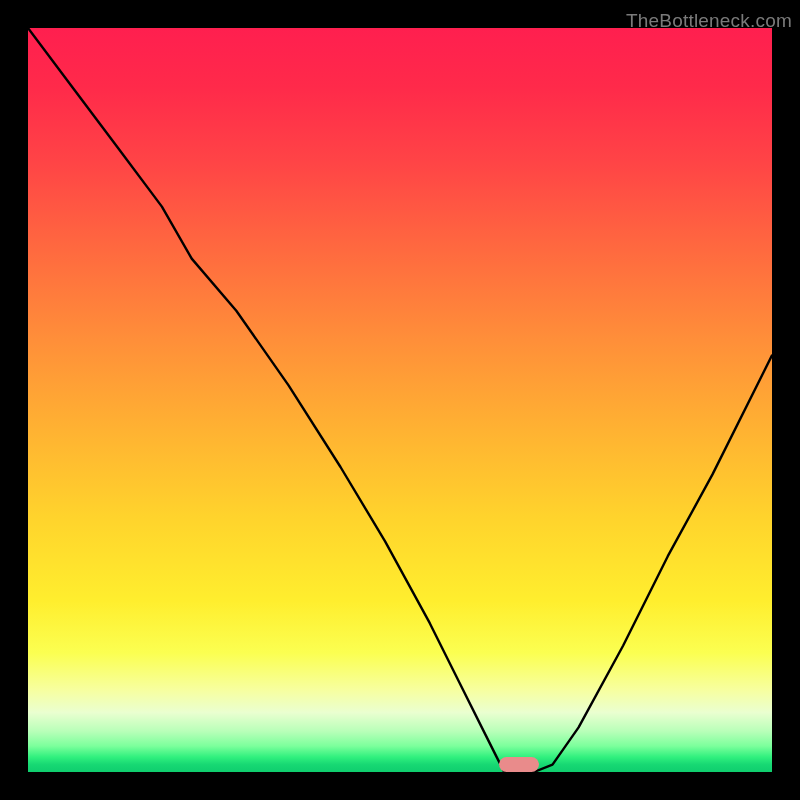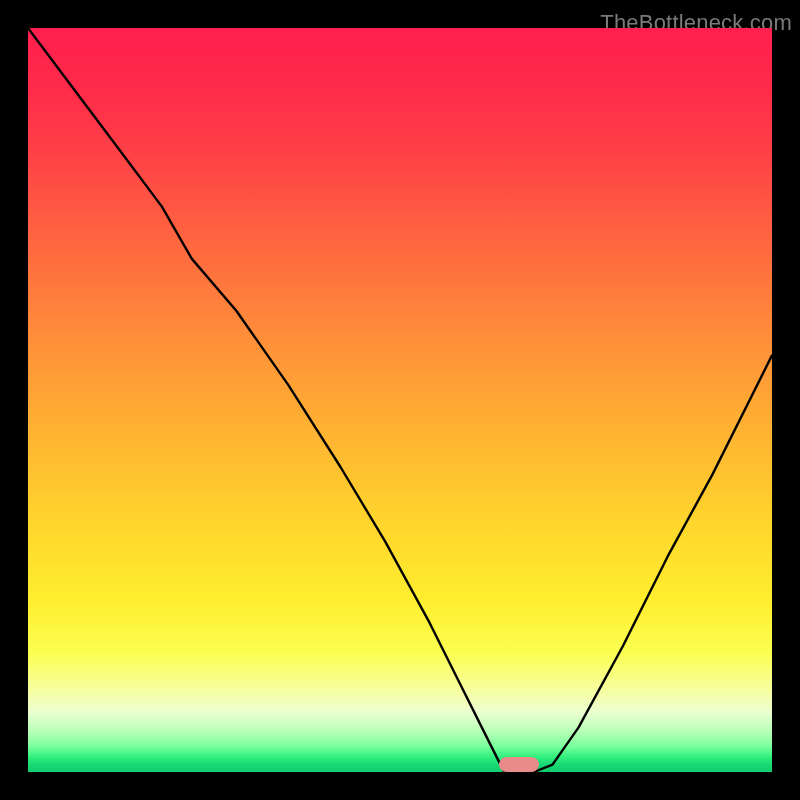--- a/index.html
+++ b/index.html
@@ -15,21 +15,21 @@
     position: relative;
     width: 800px;
     height: 800px;
     background: #000;
   }
   .watermark {
     position: absolute;
     top: 10px;
     right: 8px;
     color: #7a7a7a;
-    font-size: 22px;
+    font-size: 19px;
     font-weight: 500;
     letter-spacing: 0.2px;
     user-select: none;
   }
   .plot-area {
     position: absolute;
     left: 28px;
     top: 28px;
     width: 744px;
     height: 744px;

